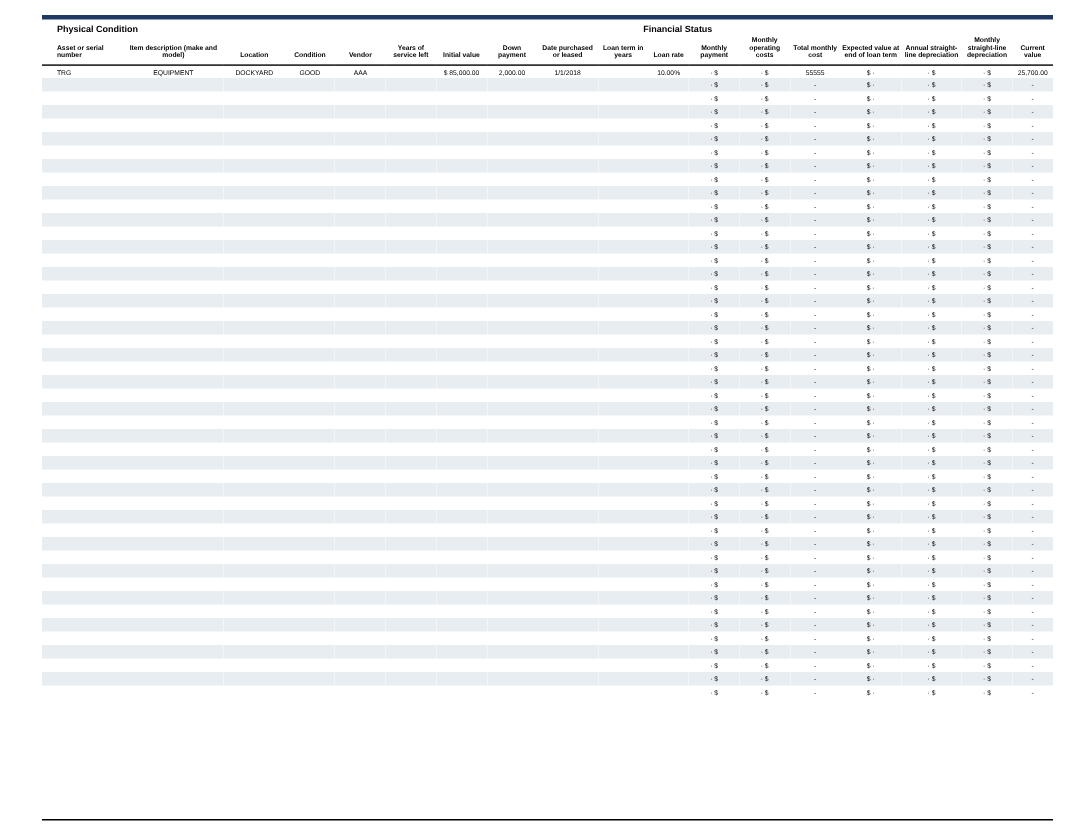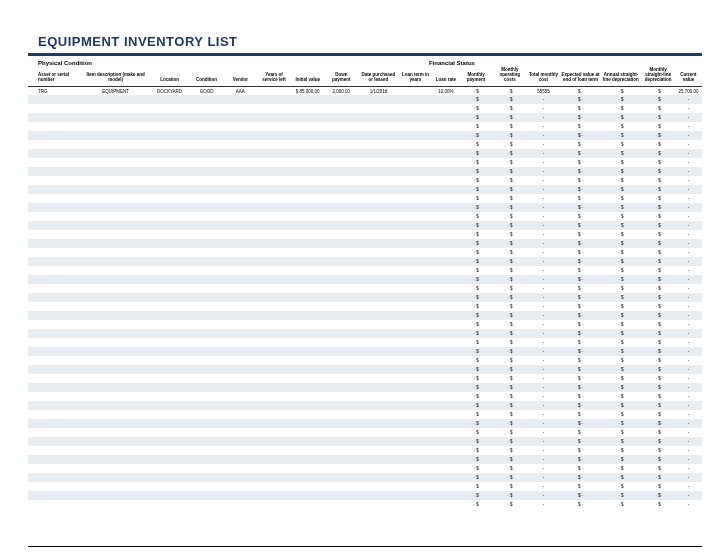--- a/index.html
+++ b/index.html
@@ -16,21 +16,20 @@
   tbody td { font-size: 4.5px; padding: 0 1px; height: 9px; text-align: center; vertical-align: middle; overflow: hidden; white-space: nowrap; }
   tbody td.l { text-align: left; padding-left: 10px; }
   tbody tr.alt { background: #e8edf2; }
   tbody tr.plain { background: #fff; }
   .footer-border { position: absolute; left: 0; right: 0; bottom: 0; height: 1px; background: #000; }
 </style>
 </head>
 <body>
 
 <div class="page">
-  <div class="title">EQUIPMENT INVENTORY LIST</div>
   <div class="rule"></div>
   <div class="sections">
     <div class="sec-left">Physical Condition</div>
     <div class="sec-right">Financial Status</div>
   </div>
   <table>
     <colgroup id="cg">
         <col style="width: 8%;">
         <col style="width: 10%;">
         <col style="width: 6%;">

